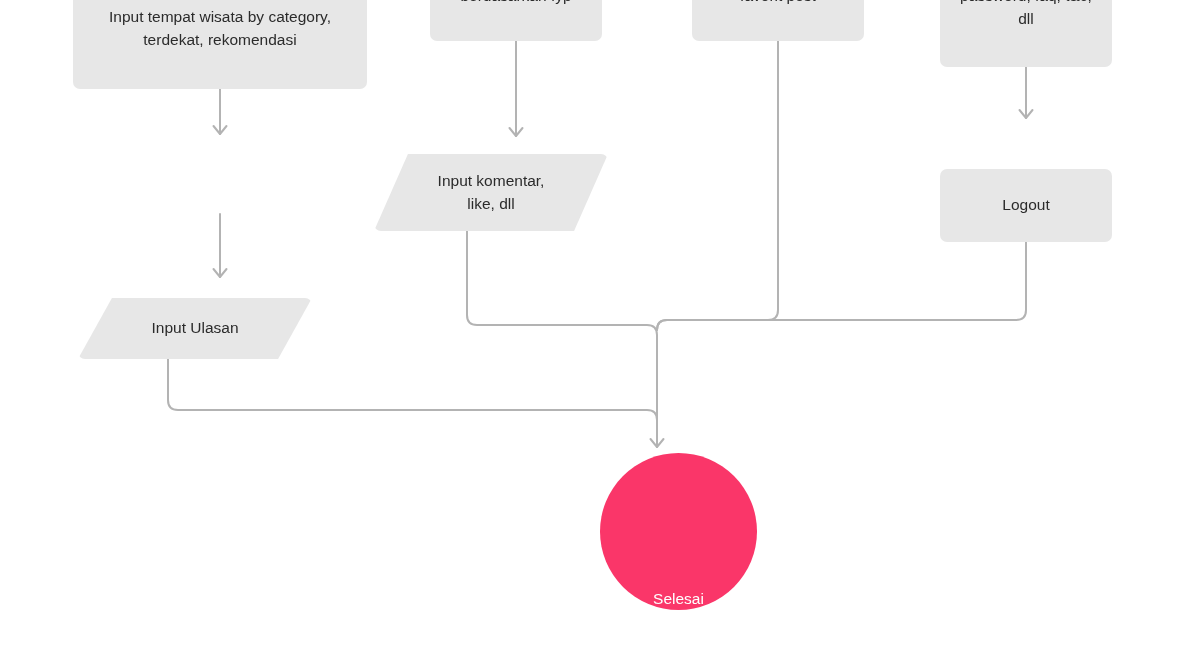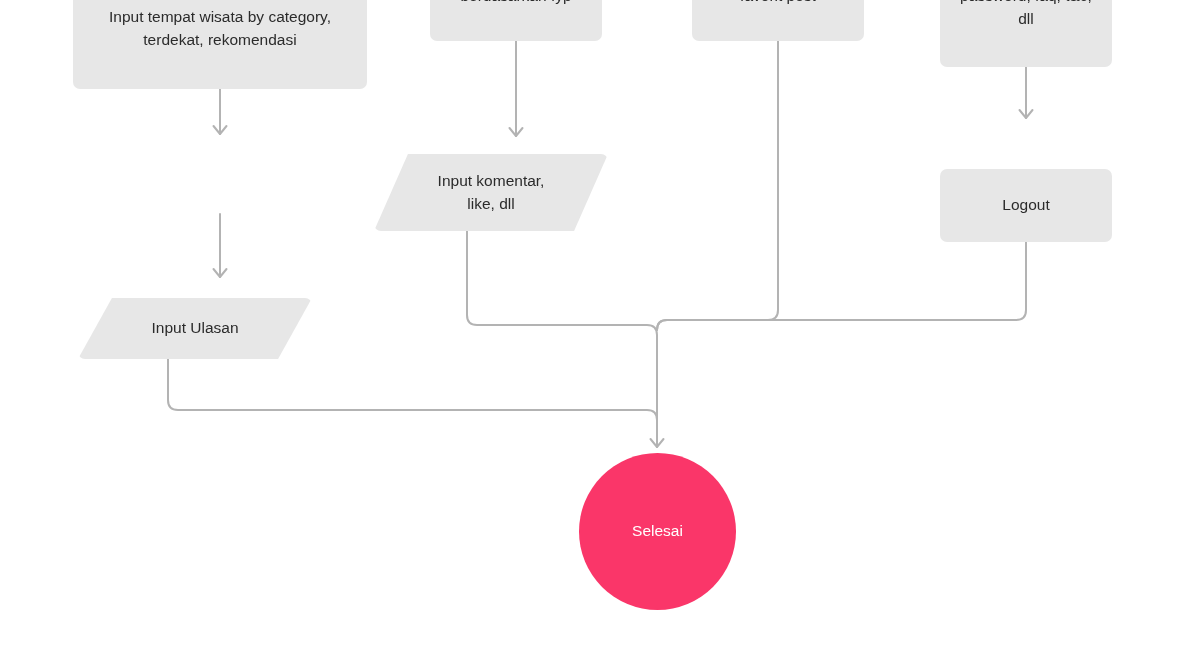--- a/index.html
+++ b/index.html
@@ -125,17 +125,17 @@
   </div>
 
   <div class="node proc" style="left:940px; top:121px; width:172px; height:73px;margin-top:48px;">
     <span class="label">Logout</span>
   </div>
 
   <div class="node io" style="left:78px; top:281px; width:234px; height:61px;">
     <span class="label">Input Ulasan</span>
   </div>
 
-  <div class="node terminal" style="left:579px; top:453px; width:157px; height:157px;">
+  <div class="node terminal" style="left:600px; top:453px; width:157px; height:157px;align-items:flex-end;">
     <span class="label">Selesai</span>
   </div>
 
 </div>
 
 </body></html>

